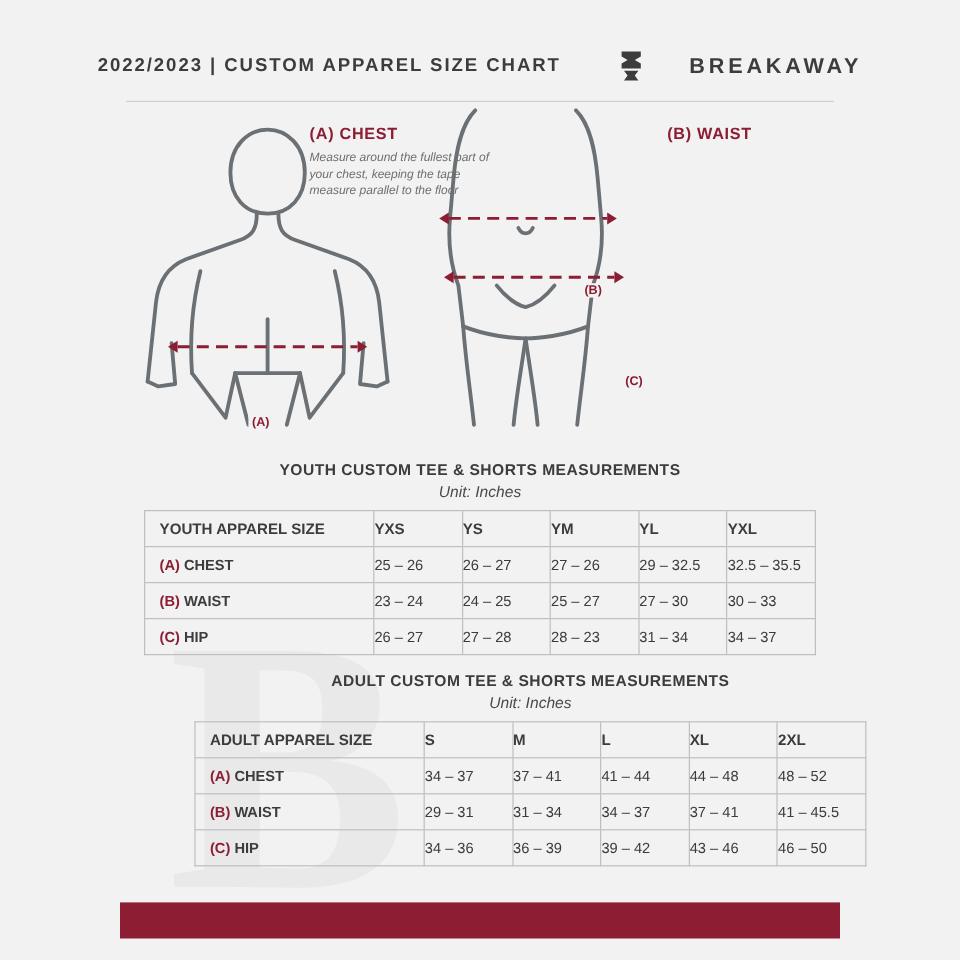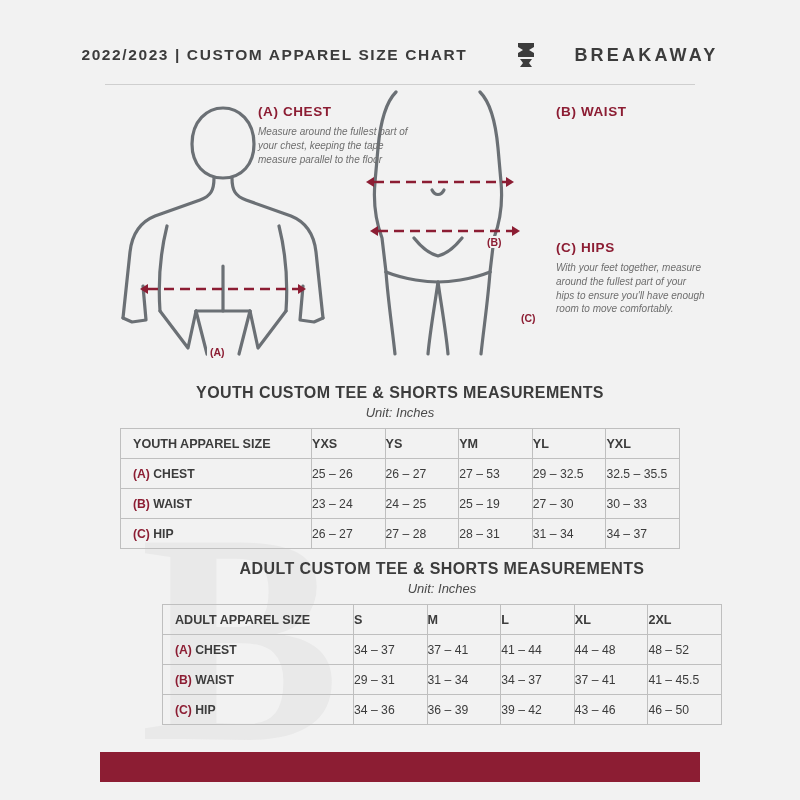--- a/index.html
+++ b/index.html
@@ -130,21 +130,21 @@
   }
 
   
   .section {
     position: absolute;
     width: 560px;
     left: 120px;
   }
   .sec-title {
     text-align: center;
-    font-size: 16px;
+    font-size: 13px;
     font-weight: bold;
     color: #3c3c3c;
     letter-spacing: 0.4px;
   }
   .sec-unit {
     text-align: center;
     font-size: 13px;
     font-style: italic;
     color: #4a4a4a;
     margin-top: 3px;
@@ -265,24 +265,20 @@
       <div class="tag" style="left: 484px; top: 152px;">(B)</div>
       <div class="tag" style="left: 518px; top: 228px;">(C)</div>
 
       <div class="callout c-chest">
         <div class="callout-title">(A) CHEST</div>
         <div class="callout-body">Measure around the fullest part of your chest, keeping the tape measure parallel to the floor</div>
       </div>
       <div class="callout c-waist">
         <div class="callout-title">(B) WAIST</div>
       </div>
-      <div class="callout c-hips">
-        <div class="callout-title">(C) HIPS</div>
-        <div class="callout-body">With your feet together, measure around the fullest part of your hips to ensure you'll have enough room to move comfortably.</div>
-      </div>
     </div>
 
     <div class="section sec-youth">
       <div class="sec-title">YOUTH CUSTOM TEE &amp; SHORTS MEASUREMENTS</div>
       <div class="sec-unit">Unit: Inches</div>
       <table class="size">
         <thead>
           <tr>
             <th class="rowhead hdr-left">YOUTH APPAREL SIZE</th>
             <th>YXS</th>
@@ -290,37 +286,37 @@
             <th>YM</th>
             <th>YL</th>
             <th>YXL</th>
           </tr>
         </thead>
         <tbody>
           <tr>
             <td class="rowhead"><span class="lbl">(A)</span> <span class="rowlabel">CHEST</span></td>
             <td>25 – 26</td>
             <td>26 – 27</td>
-            <td>27 – 53</td>
+            <td>27 – 26</td>
             <td>29 – 32.5</td>
             <td>32.5 – 35.5</td>
           </tr>
           <tr>
             <td class="rowhead"><span class="lbl">(B)</span> <span class="rowlabel">WAIST</span></td>
             <td>23 – 24</td>
             <td>24 – 25</td>
-            <td>25 – 19</td>
+            <td>25 – 27</td>
             <td>27 – 30</td>
             <td>30 – 33</td>
           </tr>
           <tr>
             <td class="rowhead"><span class="lbl">(C)</span> <span class="rowlabel">HIP</span></td>
             <td>26 – 27</td>
             <td>27 – 28</td>
-            <td>28 – 31</td>
+            <td>28 – 23</td>
             <td>31 – 34</td>
             <td>34 – 37</td>
           </tr>
         </tbody>
       </table>
     </div>
 
     <div class="section sec-adult">
       <div class="sec-title">ADULT CUSTOM TEE &amp; SHORTS MEASUREMENTS</div>
       <div class="sec-unit">Unit: Inches</div>

